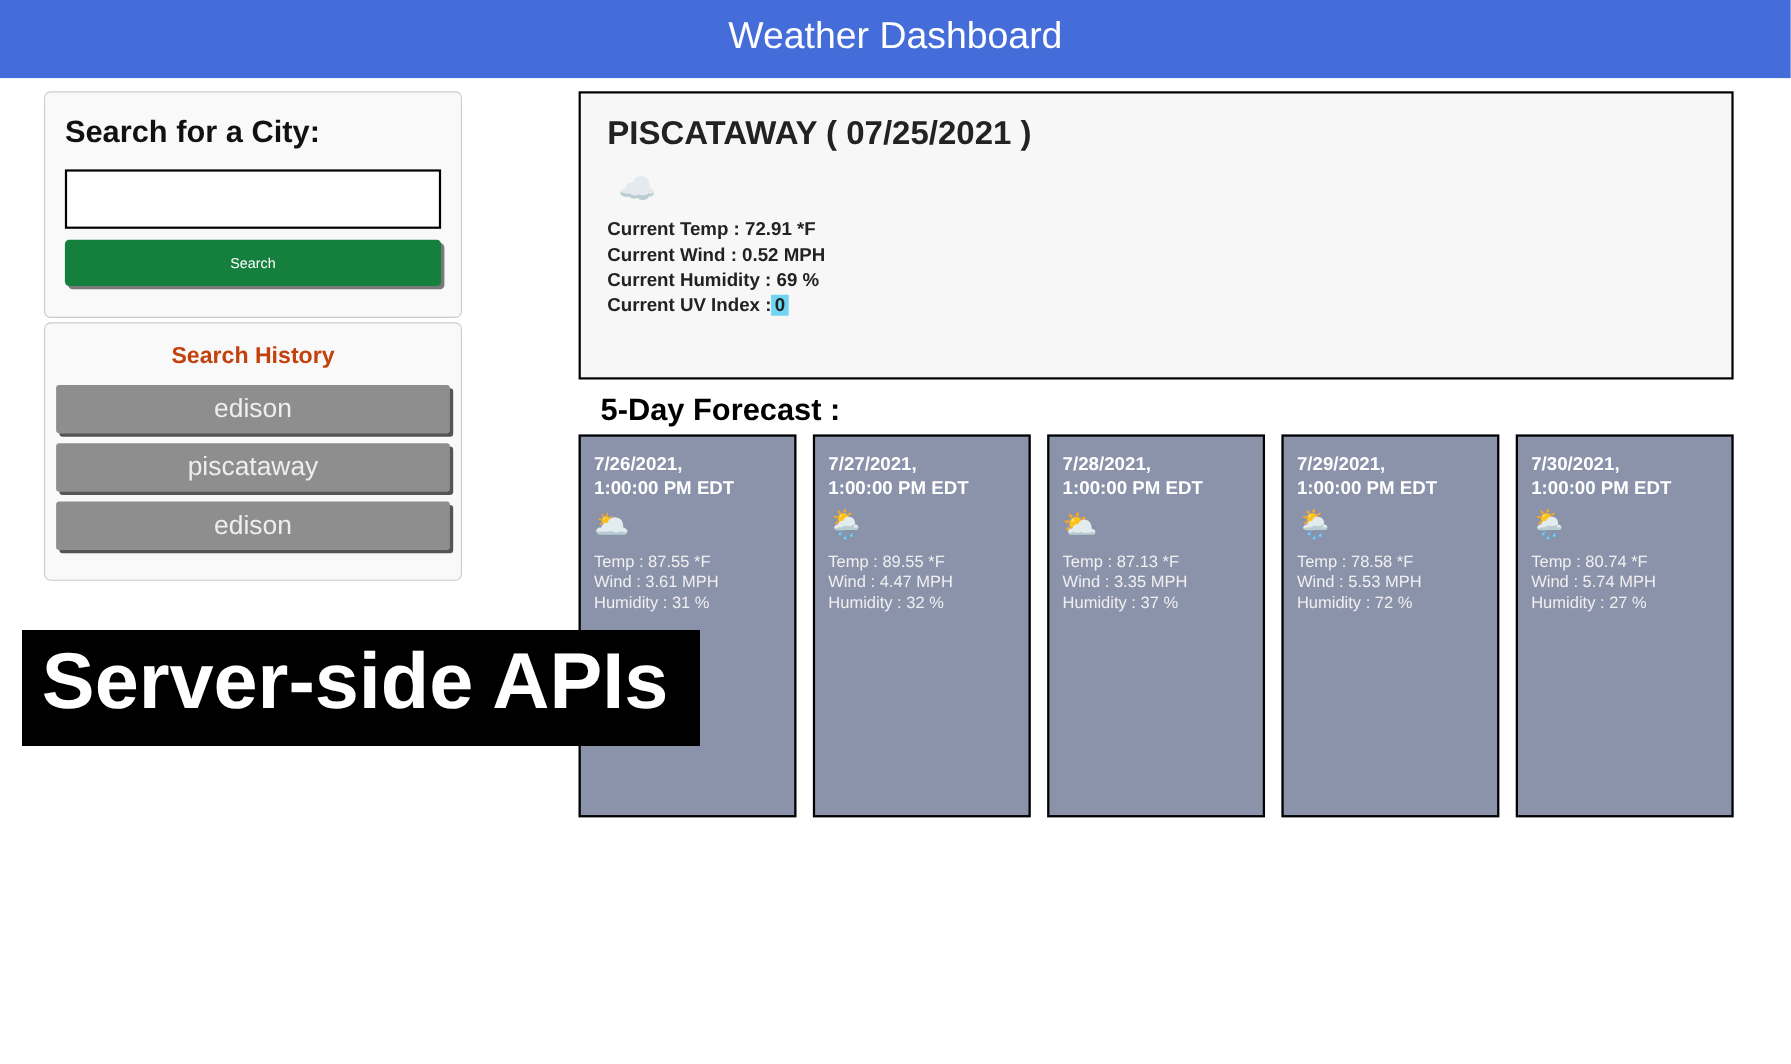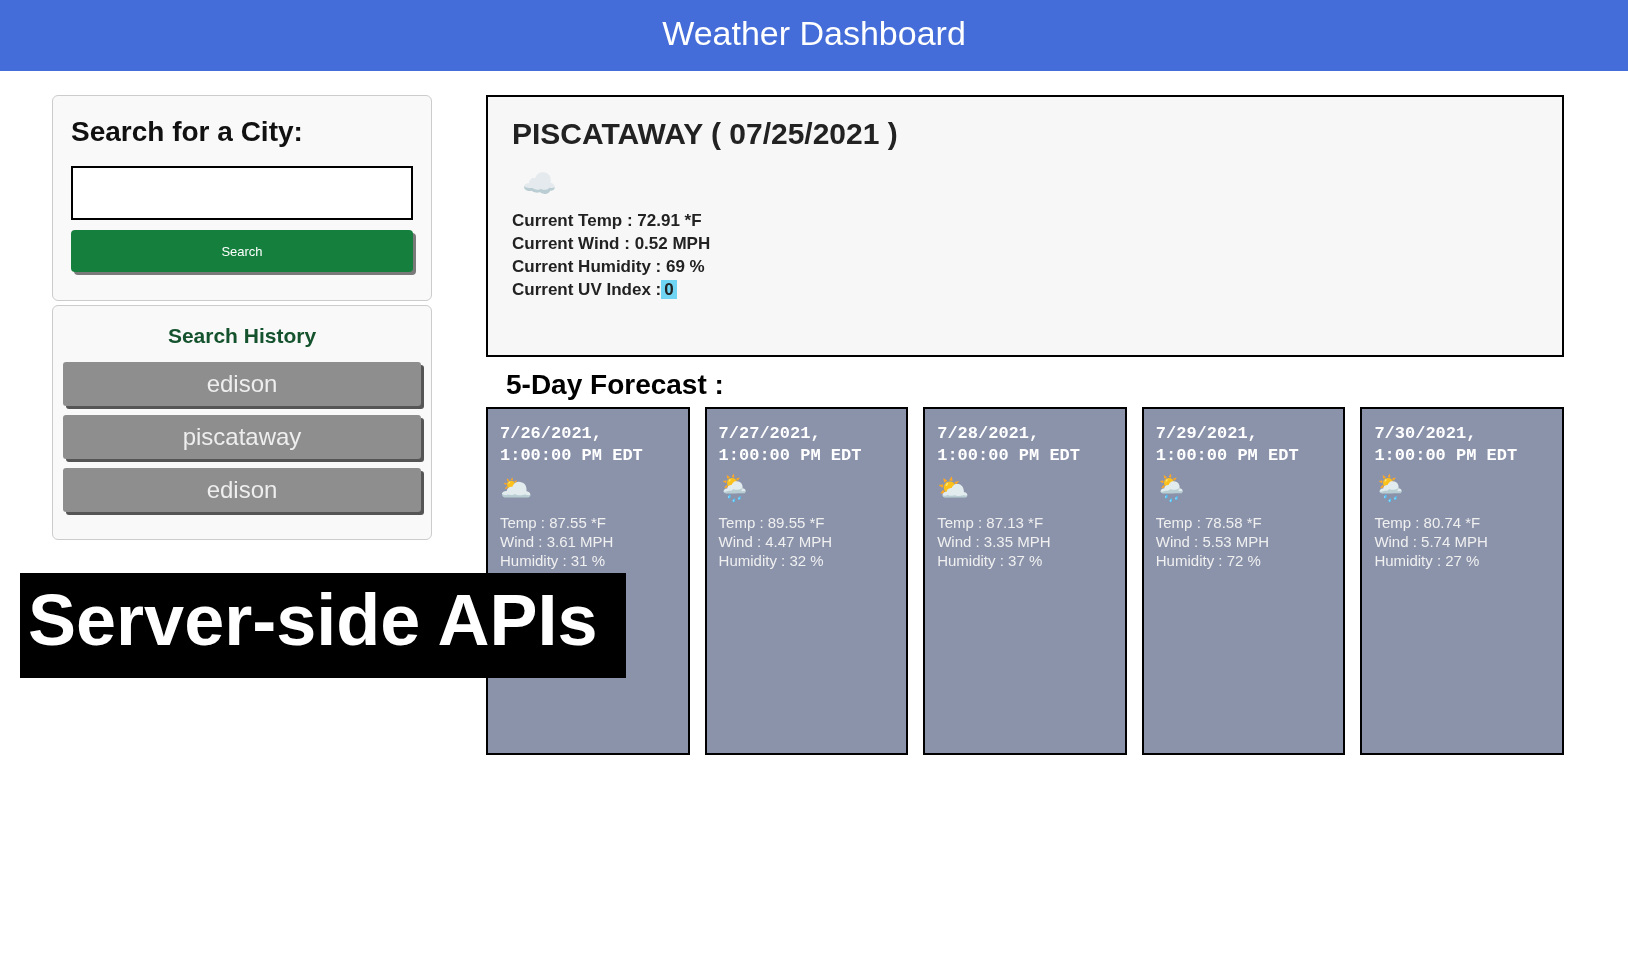--- a/index.html
+++ b/index.html
@@ -5,21 +5,21 @@
   * { box-sizing: border-box; margin: 0; padding: 0; }
   body { font-family: "Segoe UI", Arial, sans-serif; background: #fff; }
   .header {
     background: #446dd9;
     color: #fff;
     text-align: center;
     padding: 14px 0 18px 0;
     font-size: 34px;
     font-weight: 400;
   }
-  .container { display: flex; padding: 16px; }
+  .container { display: flex; padding: 4px; }
   .sidebar {
     width: 380px;
     margin: 8px 0 0 36px;
   }
   .search-panel {
     border: 1px solid #ccc;
     border-radius: 6px;
     background: #f9f9f9;
     padding: 20px 18px 28px 18px;
   }
@@ -53,39 +53,39 @@
     border: 1px solid #ccc;
     border-radius: 6px;
     background: #f9f9f9;
     margin-top: 4px;
     padding: 12px 10px 18px 10px;
   }
   .history-title {
     text-align: center;
     font-size: 21px;
     font-weight: 600;
-    color: #14532d;
+    color: #c2410c;
     margin-bottom: 14px;
     margin-top: 6px;
   }
   .history-item {
     width: 100%;
     height: 44px;
     background: #8e8e8e;
     color: #eee;
     border: none;
     font-size: 24px;
     margin-bottom: 9px;
     border-radius: 3px;
     cursor: pointer;
     box-shadow: 3px 3px 0 #555;
   }
   .main {
     flex: 1;
-    margin-left: 54px;
+    margin-left: 106px;
     margin-top: 8px;
     margin-right: 48px;
   }
   .current-box {
     border: 2px solid #000;
     background: #f7f7f7;
     padding: 20px 16px 20px 24px;
     min-height: 262px;
   }
   .current-title {
@@ -125,33 +125,32 @@
     border: 2px solid #000;
     padding: 14px 12px;
     min-height: 348px;
     color: #fff;
   }
   .fdate {
     font-size: 17px;
     font-weight: 700;
     line-height: 1.3;
     margin-bottom: 6px;
-    font-family: Liberation Mono, monospace;
   }
   .ficon { font-size: 26px; margin-bottom: 10px; display:block; }
   .fline { font-size: 15px; font-weight: 400; margin-top: 2px; color: #f0f0f0; }
   .overlay {
     position: fixed;
     left: 20px;
     top: 573px;
     background: #000;
     color: #fff;
     font-size: 72px;
     font-weight: 700;
-    padding: 8px 28px 18px 8px;
+    padding: 8px 28px 18px 18px;
     line-height: 1.1;
   }
 </style>
 </head>
 <body>
 
 <div class="header">
   <span>Weather Dashboard</span>
 </div>
 

